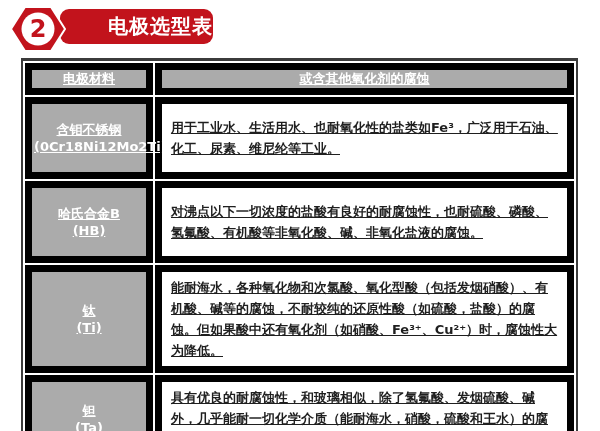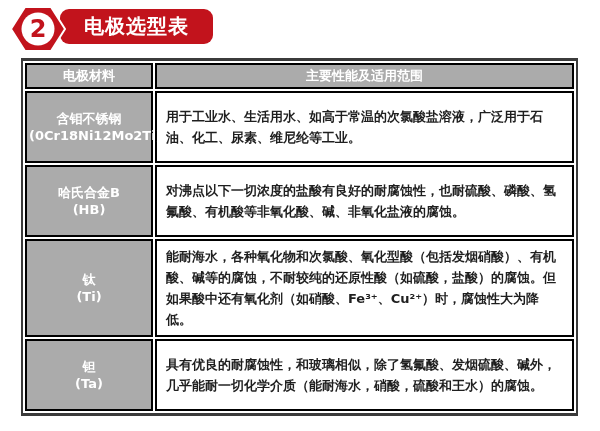--- a/index.html
+++ b/index.html
@@ -20,43 +20,44 @@
   .badge svg { display: block; width: 58px; height: 52px; }
   .badge .num {
     position: absolute; left: 0; top: 13px; width: 58px;
     text-align: center; color: #c2131c;
     font-size: 24px; font-weight: bold; line-height: 26px;
   }
   .banner {
     position: absolute; left: 60px; top: 9px;
     width: 153px; height: 35px;
     background: #c2131c; border-radius: 9px;
-    display: flex; align-items: center; justify-content: center;
+    display: flex; align-items: center; justify-content: flex-end;
     z-index: 1;
     font-family: Liberation Mono, monospace;
   }
   .banner span {
     color: #ffffff; font-size: 20px; font-weight: bold; letter-spacing: 1px;
   }
 
   
   table.etable {
     margin-left: 21px;
     width: 557px;
     border-collapse: separate;
     border-spacing: 2px;
     background: #ffffff;
     border: 2px solid #3b3b3b;
     border-top-width: 3px;
     border-bottom-width: 3px;
     table-layout: fixed;
   }
   .etable th, .etable td {
-    border: 2px solid #000000;
+    border: 7px solid #000000;
     vertical-align: middle;
+    text-decoration: underline;
   }
   .etable th {
     background: #ababab; color: #ffffff;
     font-size: 13px; font-weight: bold;
     height: 26px; text-align: center;
   }
   .etable th.col-mat { width: 128px; }
   .etable td.mat {
     background: #ababab; color: #ffffff;
     font-size: 13px; font-weight: bold;
@@ -92,30 +93,30 @@
     </div>
     <div class="banner">
       <span>电极选型表</span>
     </div>
   </div>
 
   <table class="etable">
     <thead>
       <tr>
         <th class="col-mat">电极材料</th>
-        <th>主要性能及适用范围</th>
+        <th>或含其他氧化剂的腐蚀</th>
       </tr>
     </thead>
     <tbody>
       <tr class="r1">
         <td class="mat">
           <span class="mat-name">含钼不锈钢</span>
           <span class="mat-sub">(0Cr18Ni12Mo2Ti)</span>
         </td>
-        <td class="desc">用于工业水、生活用水、如高于常温的次氯酸盐溶液，广泛用于石油、化工、尿素、维尼纶等工业。</td>
+        <td class="desc">用于工业水、生活用水、也耐氧化性的盐类如Fe³，广泛用于石油、化工、尿素、维尼纶等工业。</td>
       </tr>
       <tr class="r2">
         <td class="mat">
           <span class="mat-name">哈氏合金B</span>
           <span class="mat-sub">(HB)</span>
         </td>
         <td class="desc">对沸点以下一切浓度的盐酸有良好的耐腐蚀性，也耐硫酸、磷酸、氢氟酸、有机酸等非氧化酸、碱、非氧化盐液的腐蚀。</td>
       </tr>
       <tr class="r4">
         <td class="mat">

